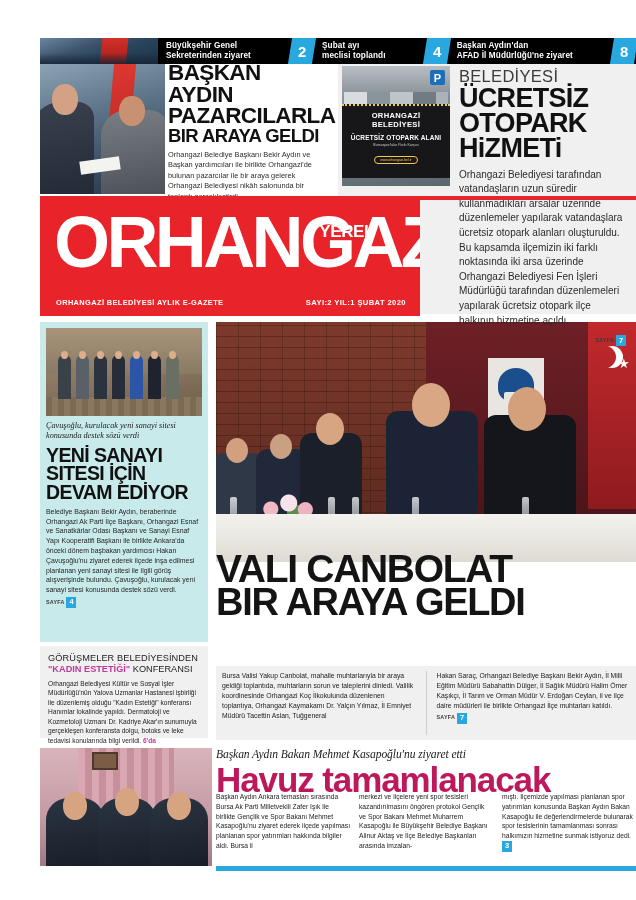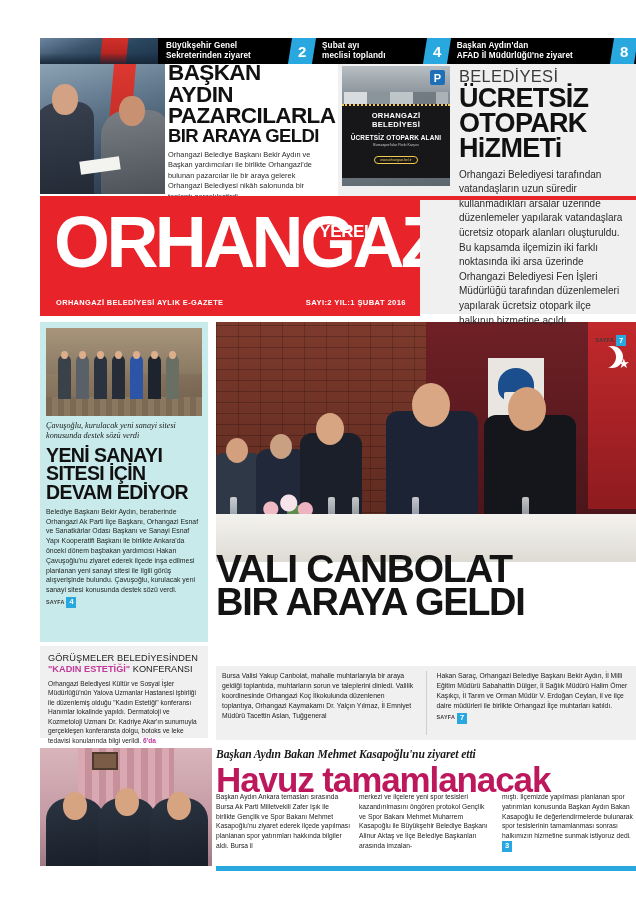--- a/index.html
+++ b/index.html
@@ -453,21 +453,21 @@
     background: #d7a482;
   }
   .havuz-head {
     position: absolute;
     left: 216px; top: 748px;
     width: 420px;
     z-index: 5;
   }
   .havuz-kicker {
     font-family: "Liberation Serif", serif;
-    font-style: italic; font-weight: 700;
+    font-style: italic; font-weight: 400;
     font-size: 11.6px; color: #1a1a1a; letter-spacing: -0.1px;
   }
   .havuz-title {
     font-size: 35px; font-weight: 700; color: #be185d;
     letter-spacing: -1.1px; line-height: 1; margin-top: 1px;
   }
   .havuz-cols {
     position: absolute;
     left: 216px; top: 790px;
     width: 420px; height: 72px;
@@ -586,21 +586,21 @@
       </div>
     </div>
   </div>
 
   <div class="red-rule"></div>
 
   <div class="masthead">
     <div class="logo-word">ORHANGAZi</div>
     <div class="logo-yerel">YEREL</div>
     <div class="mast-sub">ORHANGAZİ BELEDİYESİ AYLIK E-GAZETE</div>
-    <div class="mast-issue">SAYI:2   YIL:1     ŞUBAT 2016</div>
+    <div class="mast-issue">SAYI:2   YIL:1     ŞUBAT 2020</div>
   </div>
 
   <div class="sanayi-box">
     <div class="sanayi-photo">
       <div class="wall"></div>
       <div class="floor"></div>
       <div class="p" style="left:12px;background:#3a4149;"></div>
       <div class="h" style="left:15px;bottom:calc(19% + 40px);"></div>
       <div class="p" style="left:30px;background:#5a6068;"></div>
       <div class="h" style="left:33px;bottom:calc(19% + 40px);"></div>

